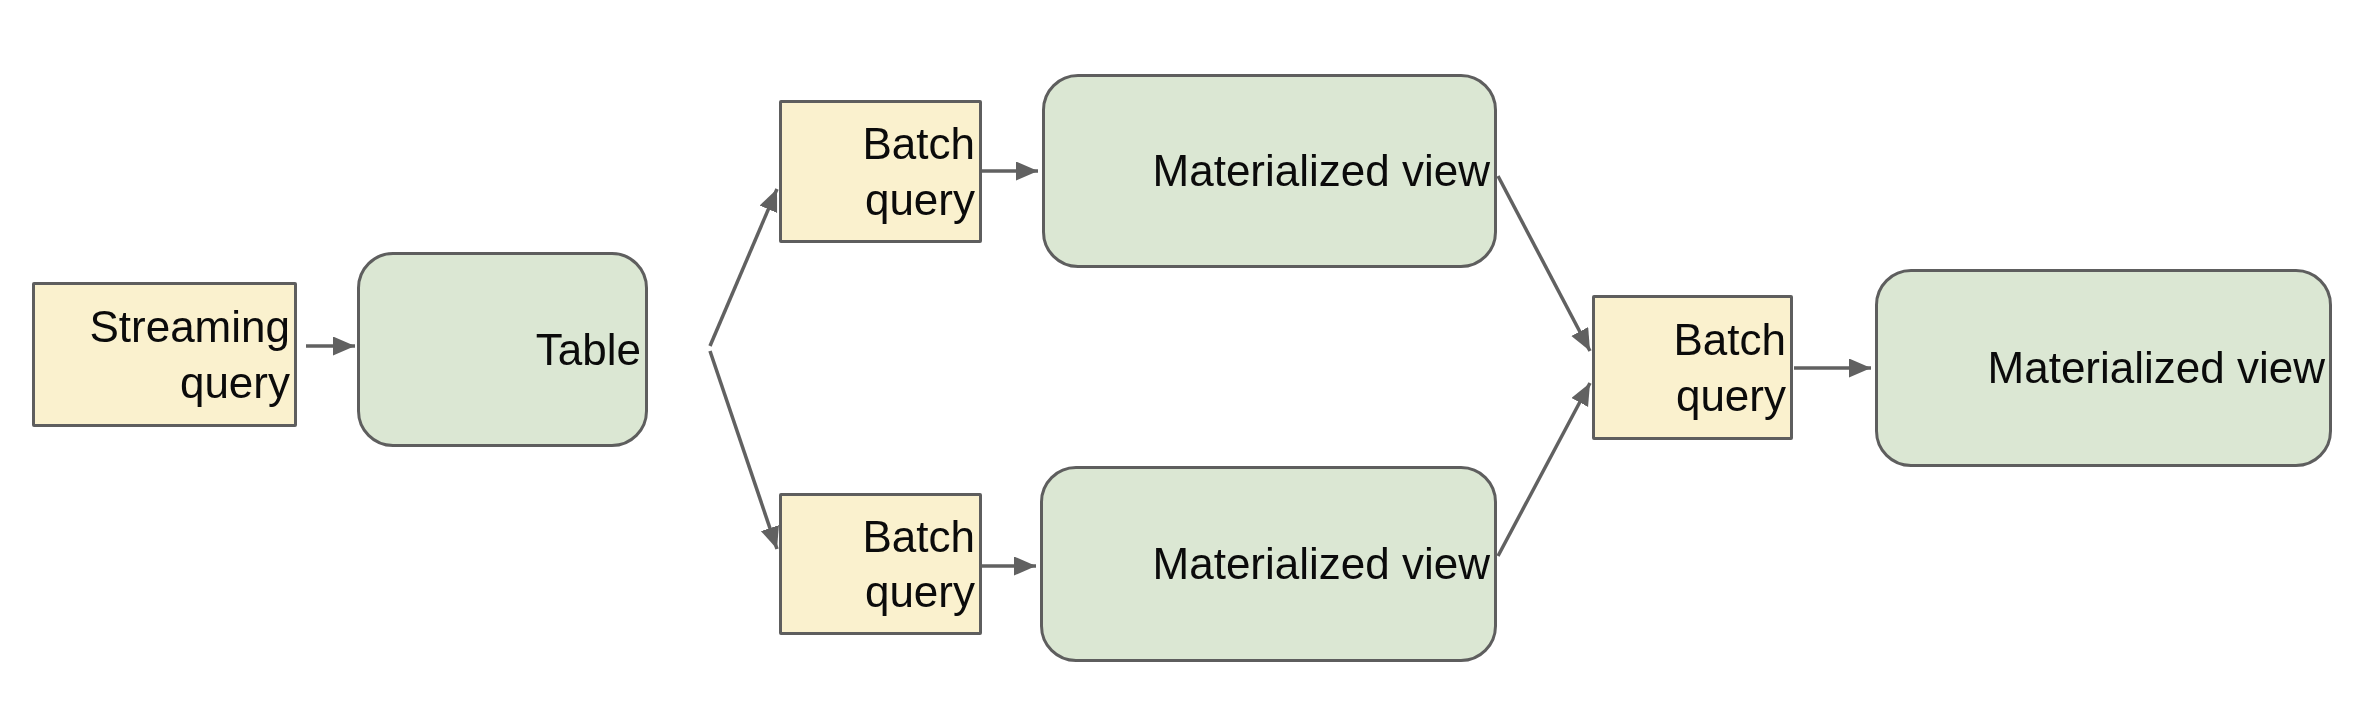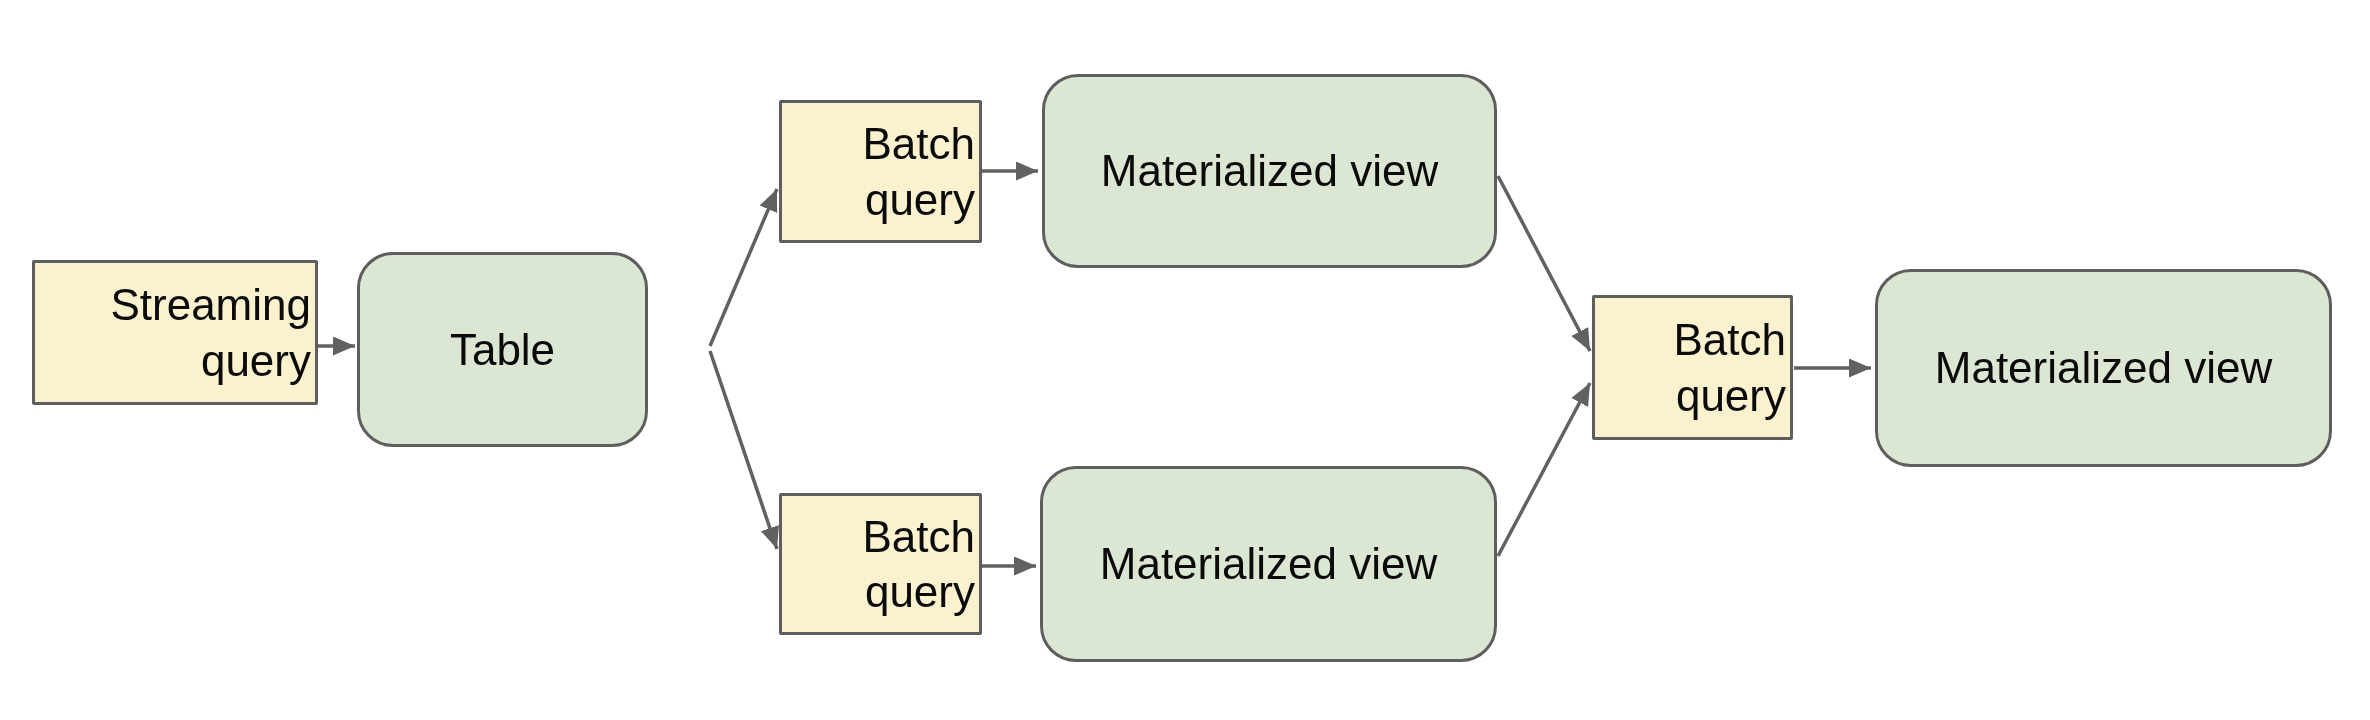--- a/index.html
+++ b/index.html
@@ -42,20 +42,21 @@
   }
   .node.rounded {
     border-radius: 36px;
   }
   .node.query {
     background: var(--query-fill, #faf1ce);
     text-align: right;
   }
   .node.view {
     background: var(--view-fill, #dbe7d3);
+    justify-content: flex-end;
   }
   .node .label {
     padding: 0 4px;
   }
 </style>
 </head>
 <body>
 
 <div id="canvas" style="width: 2370px; height: 720px;">
   <svg id="edge-layer" width="2370" height="720">
@@ -67,21 +68,21 @@
   <line x1="306" y1="346" x2="355" y2="346" marker-end="url(#arrowhead)"></line>
       <line x1="710" y1="346" x2="777" y2="189" marker-end="url(#arrowhead)"></line>
       <line x1="710" y1="351" x2="777" y2="549" marker-end="url(#arrowhead)"></line>
       <line x1="982" y1="171" x2="1038" y2="171" marker-end="url(#arrowhead)"></line>
       <line x1="982" y1="566" x2="1036" y2="566" marker-end="url(#arrowhead)"></line>
       <line x1="1498" y1="176" x2="1590" y2="351" marker-end="url(#arrowhead)"></line>
       <line x1="1498" y1="556" x2="1590" y2="383" marker-end="url(#arrowhead)"></line>
       <line x1="1794" y1="368" x2="1871" y2="368" marker-end="url(#arrowhead)"></line>
     </svg>
   <div id="node-layer">
-      <div class="node rect query" style="left: 32px; top: 260px; width: 286px; height: 145px;">
+      <div class="node rect query" style="left: 32px; top: 282px; width: 265px; height: 145px;">
         <span class="label">Streaming query</span>
       </div>
       <div class="node rounded view" style="left: 357px; top: 252px; width: 291px; height: 195px;">
         <span class="label">Table</span>
       </div>
       <div class="node rect query" style="left: 779px; top: 100px; width: 203px; height: 143px;">
         <span class="label">Batch query</span>
       </div>
       <div class="node rounded view" style="left: 1042px; top: 74px; width: 455px; height: 194px;">
         <span class="label">Materialized view</span>

